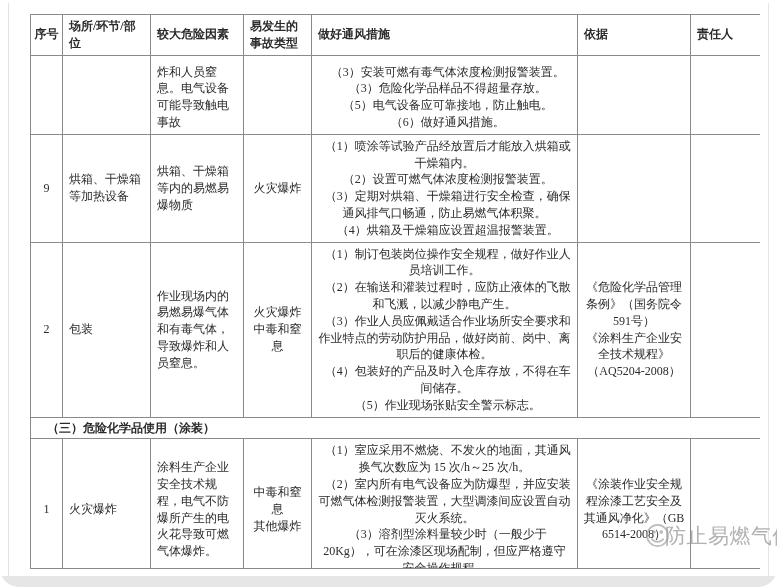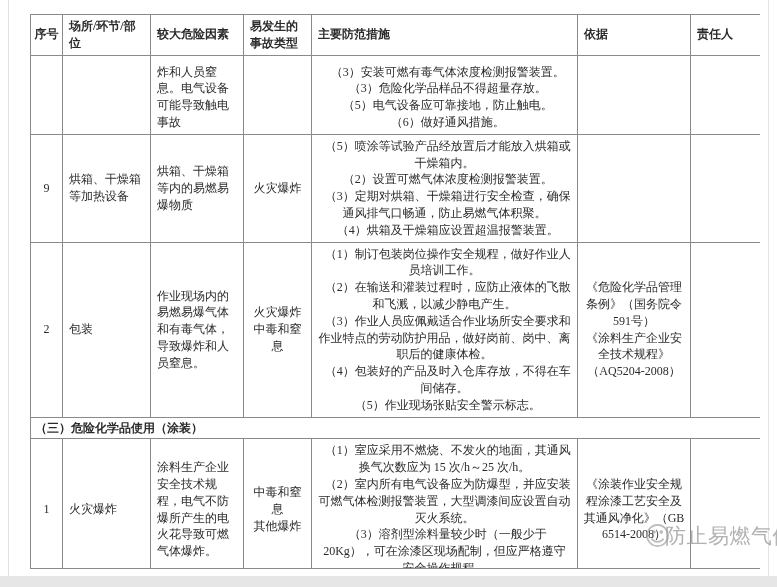--- a/index.html
+++ b/index.html
@@ -1,18 +1,18 @@
 <!DOCTYPE html>
 <html><head>
 <meta charset="utf-8">
 <style>
   html,body{margin:0;padding:0;background:#ffffff;}
   .screen{
     position:relative;width:777px;height:587px;background:#ffffff;overflow:hidden;
-    font-family:"Liberation Serif","DejaVu Serif",serif;color:#2b2b2b;
+    font-family:"Liberation Serif","DejaVu Serif",serif;color:#2b2b2b;border-radius:19px;
   }
   .edge-left{position:absolute;left:8px;top:0;width:1px;height:576px;background:#e2e2e2;}
   .edge-right{position:absolute;left:768px;top:0;width:1px;height:576px;background:#e4e4e4;}
   .edge-bottom{position:absolute;left:0;top:576px;width:777px;height:11px;background:#e6e6e6;}
 
   .table-wrap{
     position:absolute;left:30px;top:14px;width:730px;height:554px;
     overflow:hidden;border-bottom:1px solid #8a8a8a;
   }
   table{border-collapse:collapse;table-layout:fixed;width:730px;font-size:12px;line-height:1.4;}
@@ -23,21 +23,21 @@
   th{font-weight:bold;text-align:left;padding:3px 6px;height:28px;}
   th.col-num{text-align:center;padding:3px 2px;}
   td{padding:2px 4px;}
   td.col-num{text-align:center;}
   td.col-place{text-align:left;padding:2px 6px;}
   td.col-factors{text-align:left;padding:2px 6px;}
   td.col-accident{text-align:center;}
   td.col-measures{text-align:center;vertical-align:top;padding:3px 6px;}
   td.col-basis{text-align:center;padding:3px 5px;}
   .para{text-indent:0.55em;}
-  td.section-cell{font-weight:bold;padding:2px 4px;height:14px;}
+  td.section-cell{font-weight:bold;padding:2px 16px;height:14px;}
   tbody tr:nth-child(1){height:76px;}
   tbody tr:nth-child(1) td{vertical-align:top;padding-top:8px;}
   tbody tr:nth-child(1) td.col-measures{vertical-align:top;}
   tbody tr:nth-child(2){height:98px;}
   tbody tr:nth-child(3){height:163px;}
   tbody tr:nth-child(4){height:18px;}
   tbody tr:nth-child(5){height:114px;}
   tbody tr:nth-child(6){height:51px;}
 
   .watermark{
@@ -71,21 +71,21 @@
           <col class="c-measures">
           <col class="c-basis">
           <col class="c-owner">
       </colgroup>
       <thead>
         <tr id="header-row">
             <th class="col-num">序号</th>
             <th class="col-place">场所/环节/部位</th>
             <th class="col-factors">较大危险因素</th>
             <th class="col-accident">易发生的事故类型</th>
-            <th class="col-measures">主要防范措施</th>
+            <th class="col-measures">做好通风措施</th>
             <th class="col-basis">依据</th>
             <th class="col-owner">责任人</th>
           </tr>
       </thead>
       <tbody id="table-body">
           <tr>
             <td class="col-num"></td>
             <td class="col-place"></td>
             <td class="col-factors">炸和人员窒息。电气设备可能导致触电事故</td>
             <td class="col-accident"></td>
@@ -99,21 +99,21 @@
             <td class="col-owner"></td>
           </tr>
           <tr>
             <td class="col-num">9</td>
             <td class="col-place">烘箱、干燥箱等加热设备</td>
             <td class="col-factors">烘箱、干燥箱等内的易燃易爆物质</td>
             <td class="col-accident">
               <div class="line">火灾爆炸</div>
             </td>
             <td class="col-measures">
-              <div class="para">（5）喷涂等试验产品经放置后才能放入烘箱或干燥箱内。</div>
+              <div class="para">（1）喷涂等试验产品经放置后才能放入烘箱或干燥箱内。</div>
               <div class="para">（2）设置可燃气体浓度检测报警装置。</div>
               <div class="para">（3）定期对烘箱、干燥箱进行安全检查，确保通风排气口畅通，防止易燃气体积聚。</div>
               <div class="para">（4）烘箱及干燥箱应设置超温报警装置。</div>
             </td>
             <td class="col-basis"></td>
             <td class="col-owner"></td>
           </tr>
           <tr>
             <td class="col-num">2</td>
             <td class="col-place">包装</td>

